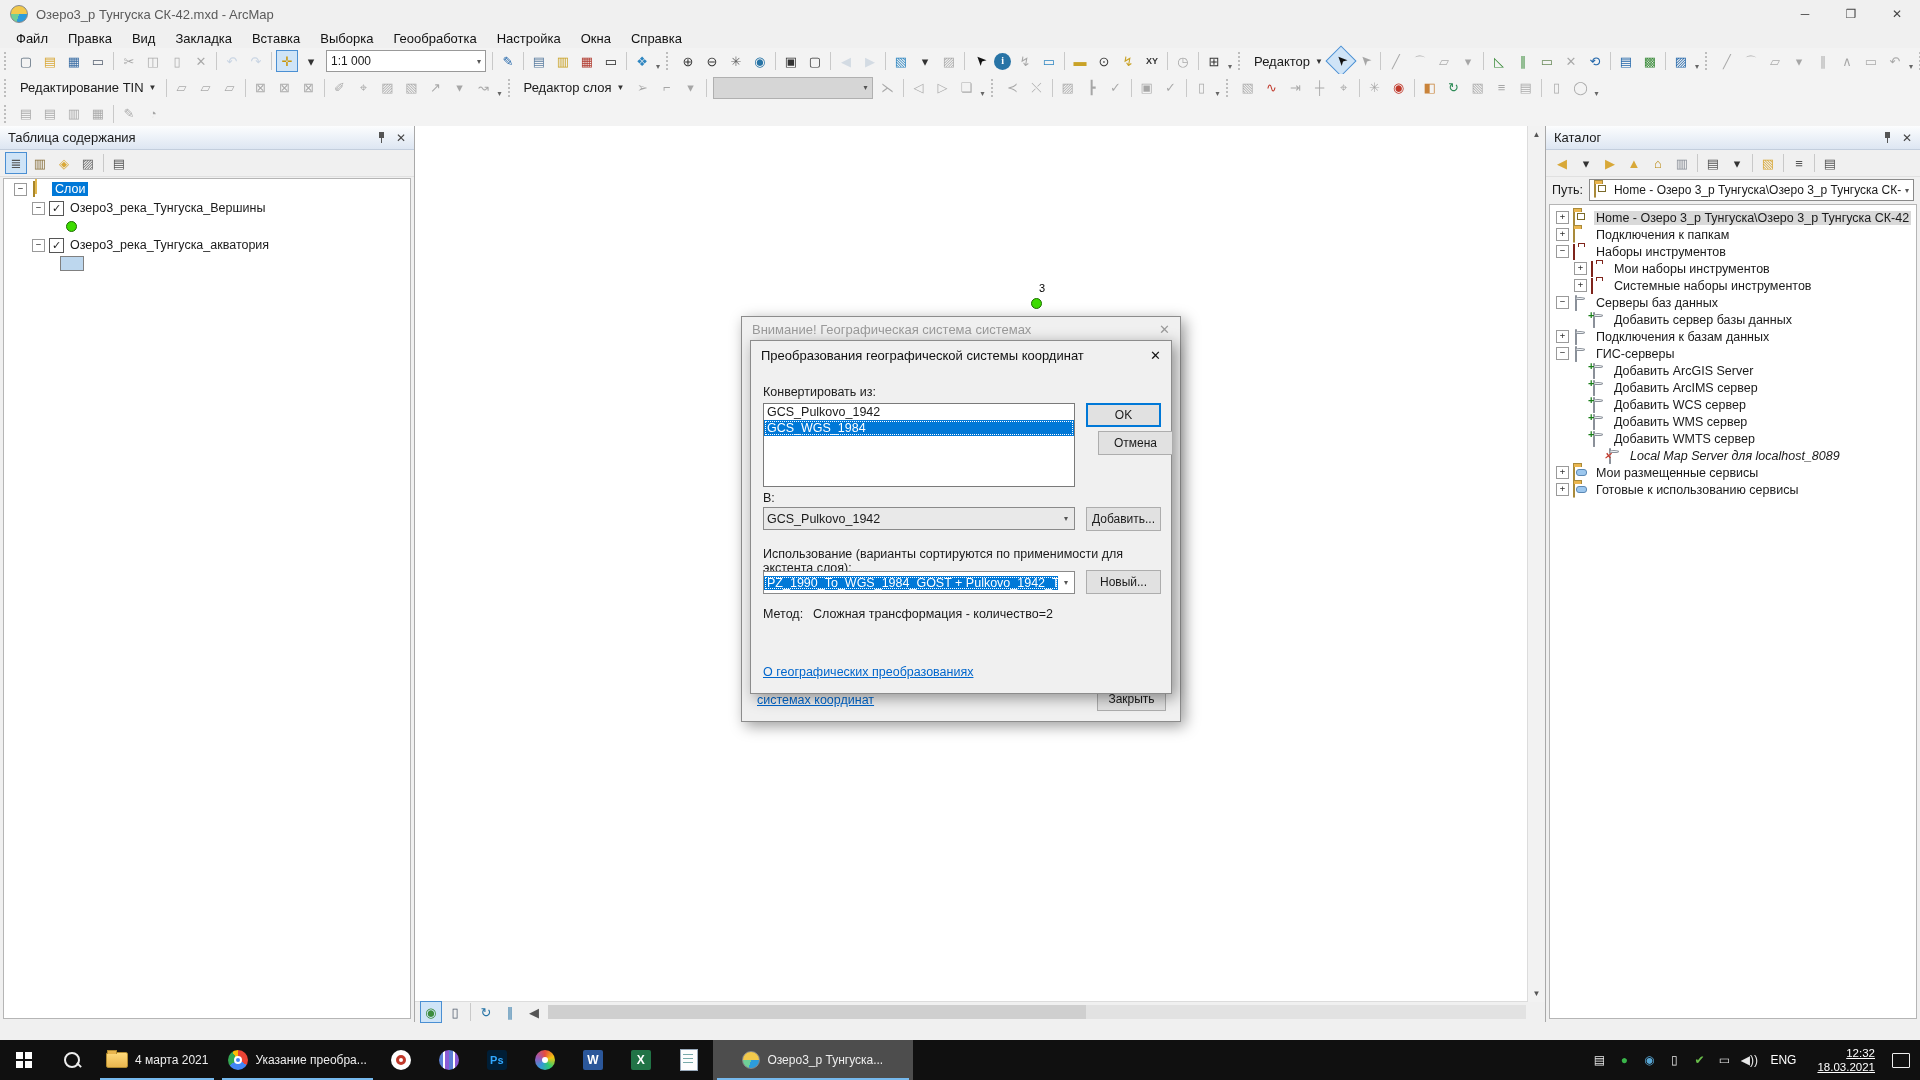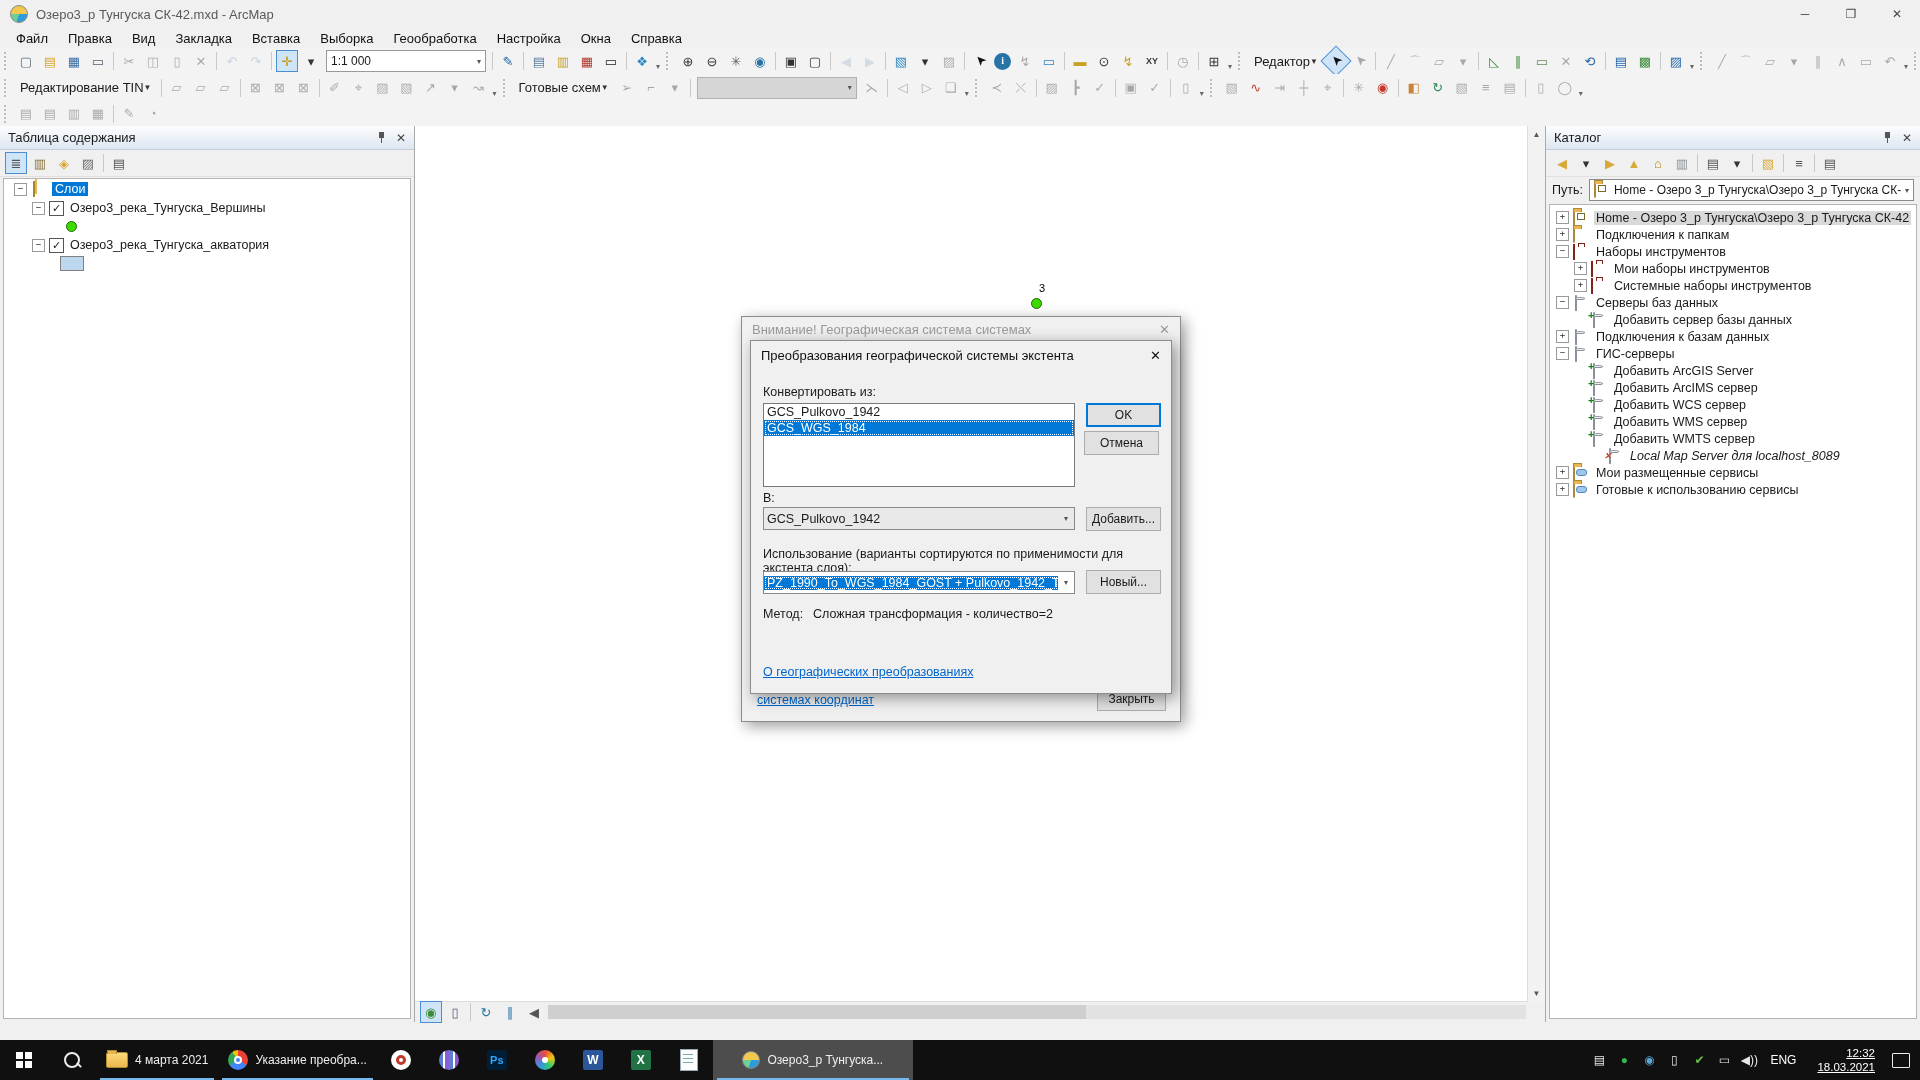--- a/index.html
+++ b/index.html
@@ -31,21 +31,21 @@
   .ico{width:20px;height:20px;display:inline-flex;align-items:center;justify-content:center;
        font-size:13px;margin:0 1px;border:1px solid transparent;flex:none;line-height:1;}
   .ico.d{opacity:.35;}
   .ico.b{border:1px solid #4a8fd3;background:#cfe4f7;}
   .ico.ci{background:#2874a6;color:#fff;border-radius:50%;width:15px;height:15px;
           font-size:10px;font-weight:bold;margin:2px;font-family:"Liberation Serif",serif;}
   .ico.xy{font-size:9px;font-weight:bold;letter-spacing:0;}
   .tbsep{width:1px;height:18px;background:#c9c9c9;margin:0 3px;flex:none;}
   .tbgrip{width:4px;height:18px;margin:0 4px;border-left:2px dotted #bdbdbd;flex:none;}
   .tblabel{font-size:13px;color:#1a1a1a;padding:0 6px;display:inline-flex;align-items:center;
-           flex:none;}
+           gap:5px;flex:none;}
   .tblabel .chv{font-size:8px;color:#333;}
   .tbcombo{height:20px;background:#fff;border:1px solid #999;display:inline-flex;
            align-items:center;font-size:12px;padding:0 4px;justify-content:space-between;
            flex:none;margin:0 3px;}
   .tbcombo.gray{background:#d6d6d6;border-color:#b0b0b0;}
   .tbcombo .chv{font-size:8px;color:#555;margin-left:6px;}
   .ovf{font-size:8px;color:#666;margin:0 2px;flex:none;align-self:flex-end;padding-bottom:3px;}
 
   
   .panel{position:absolute;top:126px;bottom:58px;background:#f0f0f0;}
@@ -354,21 +354,21 @@
       <span class="ico d">✐</span>
       <span class="ico d">⌖</span>
       <span class="ico d">▨</span>
       <span class="ico d">▧</span>
       <span class="ico d">↗</span>
       <span class="ico d">▾</span>
       <span class="ico d">↝</span>
       <span class="ovf">▾</span>
       <span class="tbgrip"></span>
       <span class="tblabel">
-        <span>Готовые схем</span>
+        <span>Редактор слоя</span>
         <span class="chv">▼</span>
       </span>
       <span class="ico d">➢</span>
       <span class="ico d">⌐</span>
       <span class="ico d">▾</span>
       <span class="tbsep"></span>
       <span class="tbcombo gray" style="width: 150px;">
         <span></span>
         <span class="chv">▾</span>
       </span>
@@ -610,30 +610,30 @@
     <div class="dlg-titlebar">
       <span>Внимание! Географическая система системах</span>
       <span class="dlg-x">✕</span>
     </div>
     <a class="lnk" style="left:15px;top:376px">системах координат</a>
     <span class="btn" style="left:355px;top:370px;width:67px">Закрыть</span>
   </div>
 
   <div class="dlg dlg-front">
     <div class="dlg-titlebar">
-      <span>Преобразования географической системы экстента</span>
+      <span>Преобразования географической системы координат</span>
       <span class="dlg-x">✕</span>
     </div>
     <span class="lblrow" style="top:44px">Конвертировать из:</span>
     <div class="lst" id="gcs-list">
         <div class="lst-item">GCS_Pulkovo_1942</div>
         <div class="lst-item sel">GCS_WGS_1984</div>
       </div>
     <span class="btn default" style="left:335px;top:62px">OK</span>
-    <span class="btn" style="left:333px;top:90px">Отмена</span>
+    <span class="btn" style="left:347px;top:90px">Отмена</span>
     <span class="lblrow" style="top:150px">В:</span>
     <div class="combo gray" style="top:166px">
       <span class="val">GCS_Pulkovo_1942</span>
       <span class="chv">▾</span>
     </div>
     <span class="btn" style="left:335px;top:166px">Добавить...</span>
     <span class="lblrow" style="top:206px;right:8px">Использование (варианты сортируются по применимости для экстента слоя):</span>
     <div class="combo white" style="top:230px">
       <span class="val hl">PZ_1990_To_WGS_1984_GOST + Pulkovo_1942_To_PZ_19</span>
       <span class="chv">▾</span>

